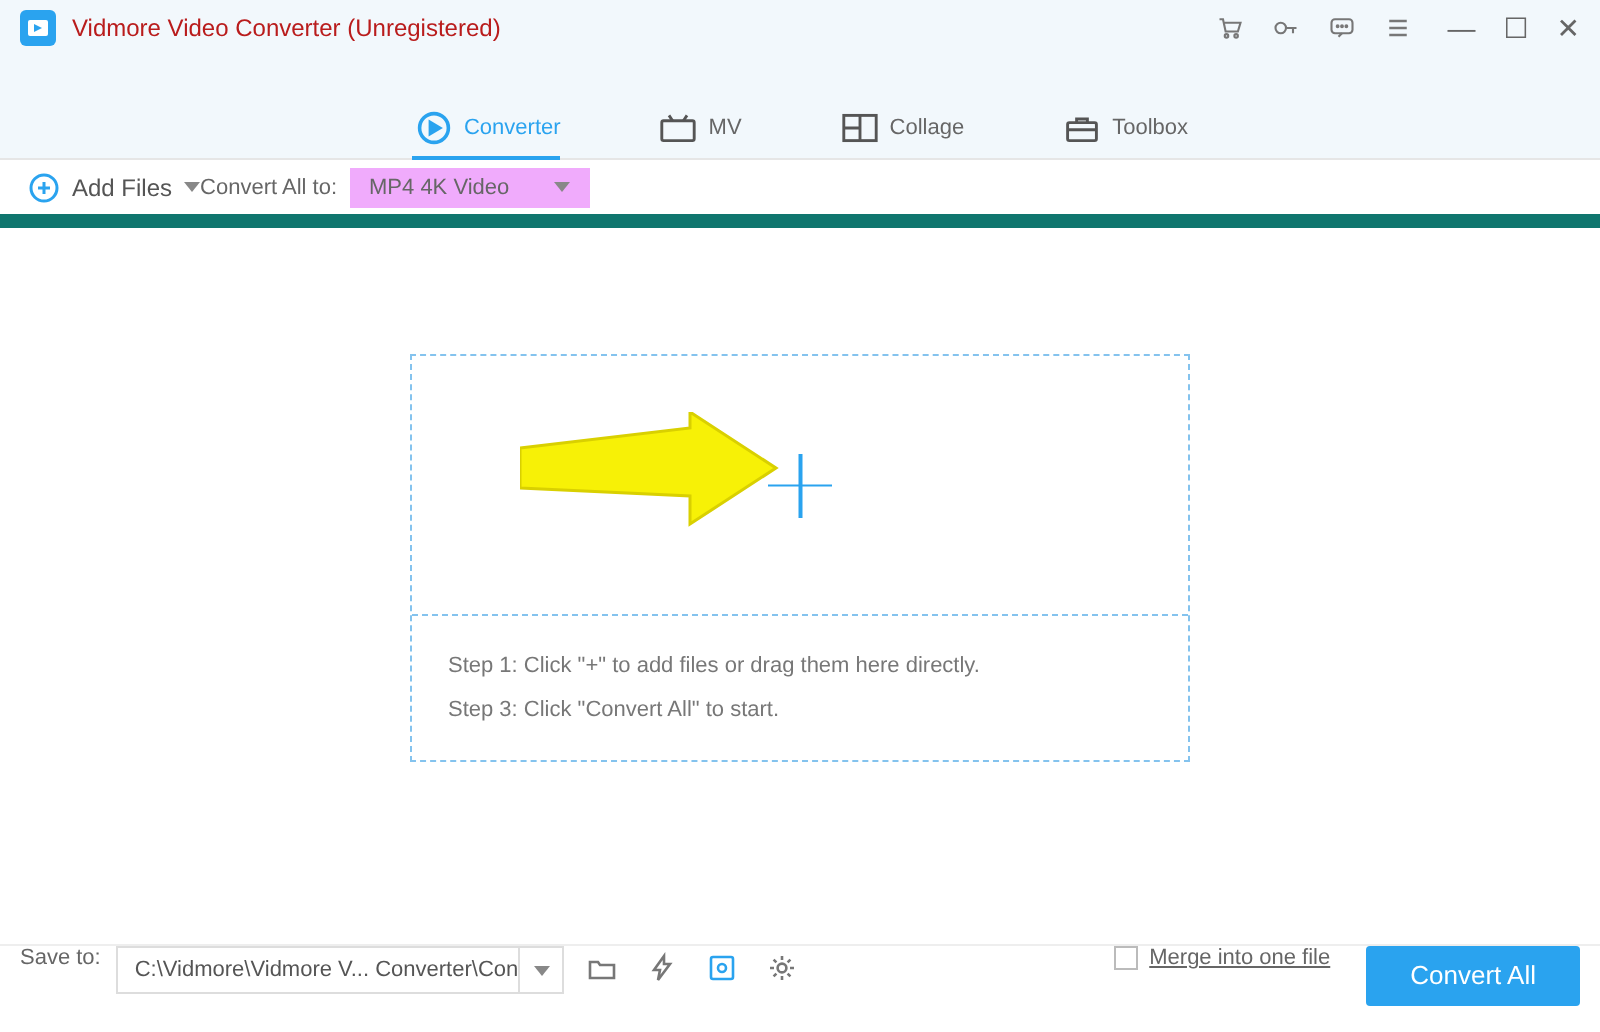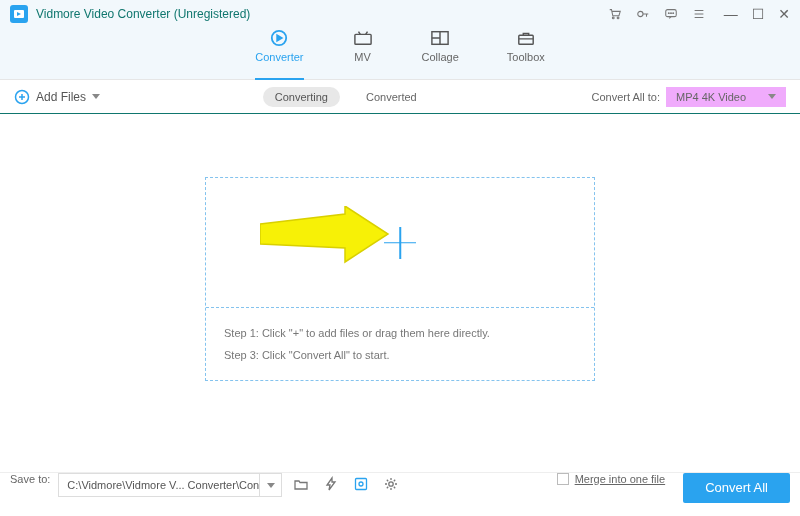--- a/index.html
+++ b/index.html
@@ -2,36 +2,36 @@
 <html><head>
 <meta charset="utf-8">
 <style>
   * { box-sizing: border-box; margin: 0; padding: 0; font-family: "Segoe UI", Arial, sans-serif; }
   body { width: 800px; height: 516px; background: #fff; font-size: 12px; color: #555; overflow: hidden; }
 
   
   .titlebar { height: 28px; background: #f2f8fc; display: flex; align-items: center; padding: 0 10px; }
   .logo { width: 18px; height: 18px; background: #2aa3ef; border-radius: 3px; display: flex; align-items: center; justify-content: center; margin-right: 8px; }
   .logo svg { width: 12px; height: 12px; }
-  .title-text { font-size: 12px; color: #0f766e; flex: 1; }
+  .title-text { font-size: 12px; color: #b91c1c; flex: 1; }
   .title-icons { display: flex; gap: 14px; align-items: center; }
   .title-icons span, .title-icons svg { width: 14px; height: 14px; color: #777; cursor: pointer; }
   .win-ctrl { display: flex; gap: 14px; margin-left: 18px; }
   .win-ctrl span { cursor: pointer; color: #666; font-size: 14px; line-height: 14px; }
 
   
   .tabs { height: 52px; background: #f2f8fc; display: flex; justify-content: center; align-items: flex-end; gap: 48px; border-bottom: 1px solid #e6e6e6; }
-  .tab { display: flex; flex-direction: column; align-items: center; gap: 4px; padding-bottom: 16px; color: #666; cursor: pointer; position: relative; }
+  .tab { display: flex; flex-direction: row; align-items: center; gap: 4px; padding-bottom: 6px; color: #666; cursor: pointer; position: relative; }
   .tab svg { width: 22px; height: 18px; }
   .tab.active { color: #2aa3ef; }
   .tab.active::after { content: ""; position: absolute; bottom: -1px; left: 0; right: 0; height: 2px; background: #2aa3ef; }
   .tab-label { font-size: 11px; }
 
   
-  .subbar { height: 34px; display: flex; align-items: center; padding: 0 14px; border-bottom: 1px solid #0f766e; }
+  .subbar { height: 34px; display: flex; align-items: center; padding: 0 14px; border-bottom: 7px solid #0f766e; }
   .addfiles { display: flex; align-items: center; gap: 6px; color: #2aa3ef; cursor: pointer; }
   .addfiles svg { width: 16px; height: 16px; }
   .addfiles-label { color: #555; font-size: 12px; }
   .seg { margin: 0 auto; display: flex; align-items: center; gap: 14px; }
   .seg-btn { padding: 4px 12px; border-radius: 12px; font-size: 11px; cursor: pointer; color: #666; }
   .seg-btn.active { background: #e8e8e8; color: #555; }
   .convertto { display: flex; align-items: center; gap: 6px; font-size: 11px; color: #666; }
   .combo { display: flex; align-items: center; gap: 10px; background: #f0abfc; padding: 4px 10px; cursor: pointer; min-width: 120px; justify-content: space-between; }
 
   
@@ -131,24 +131,20 @@
 </div>
 
 <div class="subbar">
   <div class="addfiles">
     <svg viewBox="0 0 16 16" fill="none" stroke="#2aa3ef" stroke-width="1.5">
         <circle cx="8" cy="8" r="6.5"></circle>
         <path d="M8 5v6M5 8h6"></path>
       </svg>
     <span class="addfiles-label">Add Files</span>
     <span class="caret-down"></span>
-  </div>
-  <div class="seg">
-    <div class="seg-btn active">Converting</div>
-    <div class="seg-btn">Converted</div>
   </div>
   <div class="convertto">
     <span>Convert All to:</span>
     <div class="combo">
       <span>MP4 4K Video</span>
       <span class="caret-down"></span>
     </div>
   </div>
 </div>
 

